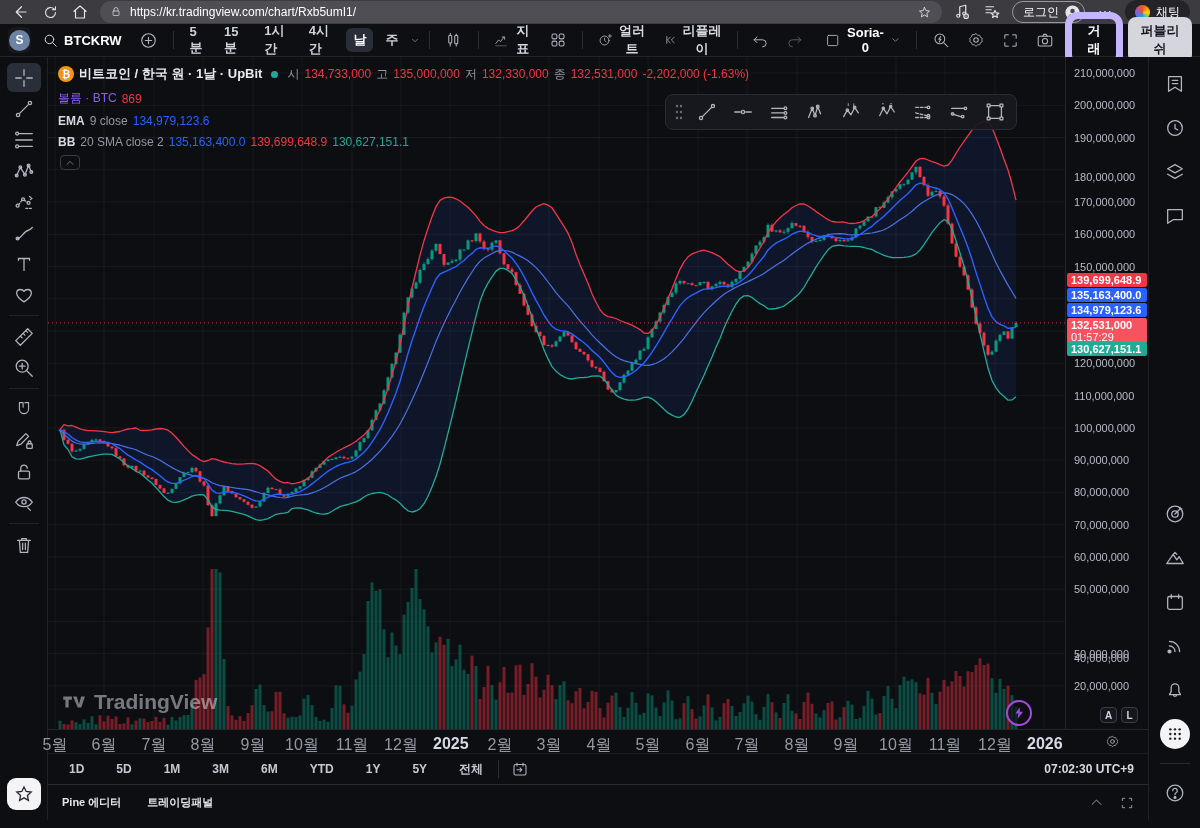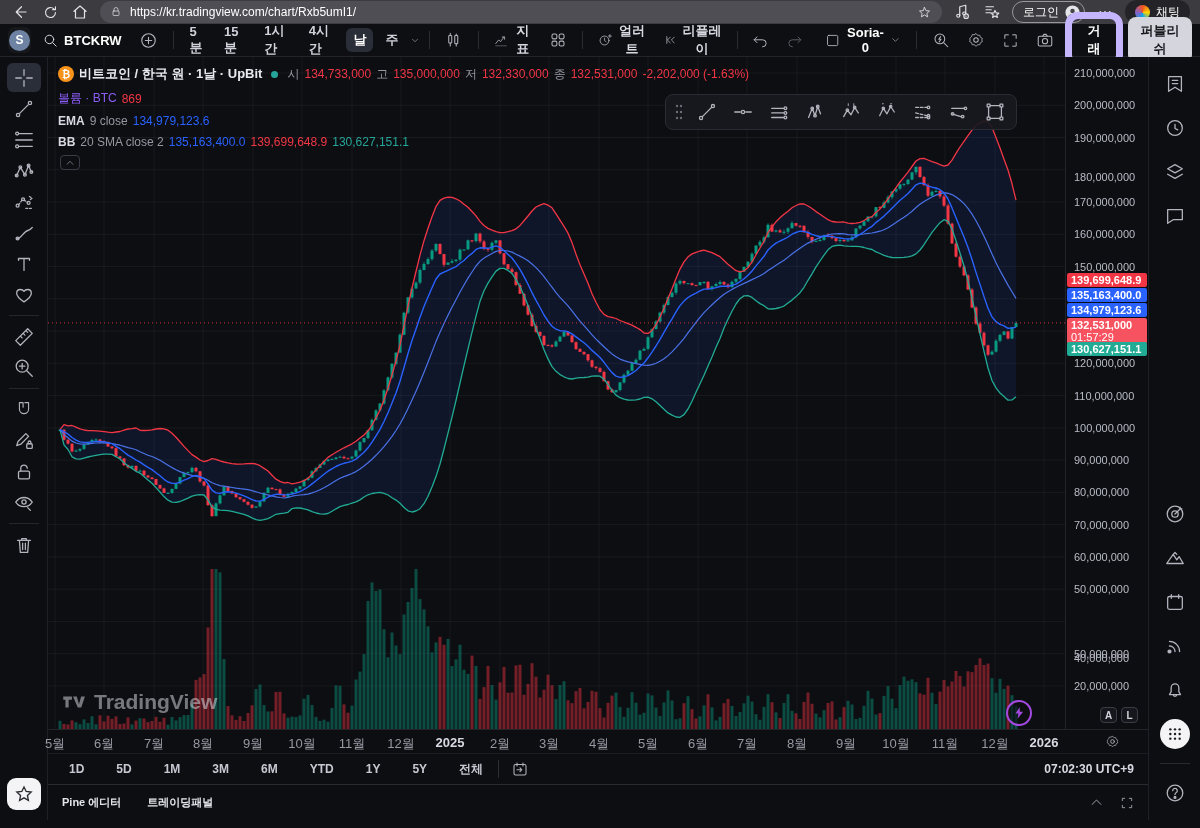--- a/index.html
+++ b/index.html
@@ -42,21 +42,21 @@
 #btc-badge{width:16px;height:16px;border-radius:50%;background:#f7931a;color:#fff;font-size:10px;font-weight:bold;display:flex;align-items:center;justify-content:center}
 #mkt-dot{width:7px;height:7px;border-radius:50%;background:#26a69a;margin:0 4px}
 #collapse-chip{position:absolute;left:12px;top:98px;width:20px;height:15px;border:1px solid #3a3d46;border-radius:4px;display:flex;align-items:center;justify-content:center;z-index:5}
 #float-toolbar{position:absolute;left:617px;top:37px;height:36px;background:rgba(24,25,30,.92);border:1px solid #2a2c33;border-radius:8px;display:flex;align-items:center;padding:0 8px;gap:10px;z-index:6}
 .ftool{width:26px;height:26px;display:flex;align-items:center;justify-content:center;border-radius:5px}
 #watermark{position:absolute;left:12px;bottom:-40px;top:auto;display:flex;align-items:center;gap:8px;opacity:.5;z-index:4}
 #watermark span{font-size:21px;font-weight:bold;color:#dfe2ea}
 #boost-btn{position:absolute;left:958px;top:643px;width:26px;height:26px;border-radius:50%;border:2px solid #a44ae0;display:flex;align-items:center;justify-content:center;z-index:5;background:rgba(13,14,18,.6)}
 
 #time-axis{position:absolute;left:48px;top:672px;width:1100px;height:24px;border-top:1px solid #23242a;background:#0d0e12}
-.month{position:absolute;top:5px;width:34px;text-align:center;font-size:13px;color:#9598a1}
+.month{position:absolute;top:5px;width:34px;text-align:center;font-size:16px;color:#9598a1}
 .month.year{color:#d7dae2;font-weight:bold}
 #axis-gear{position:absolute;left:1057px;top:4px}
 #price-scale{position:absolute;left:1065px;top:0;width:83px;height:672px;border-left:1px solid #23242a;background:#0d0e12}
 .plabel{position:absolute;left:8px;font-size:11px;color:#b8bcc6;white-space:nowrap}
 .ptag{position:absolute;left:1px;width:80px;border-radius:2px;color:#fff;font-size:11px;font-weight:bold;padding:1px 4px;white-space:nowrap;z-index:3}
 .ptag div{font-weight:normal}
 #al-box{position:absolute;right:10px;bottom:6px;display:flex;gap:4px}
 .albtn{width:17px;height:16px;border:1px solid #3a3d46;border-radius:4px;background:#16171c;color:#d1d4dc;font-size:10px;font-weight:bold;display:flex;align-items:center;justify-content:center}
 
 #range-row{position:absolute;left:48px;top:696px;width:1100px;height:31px;border-top:1px solid #1c1d23;display:flex;align-items:center;padding:0 14px;gap:4px}

